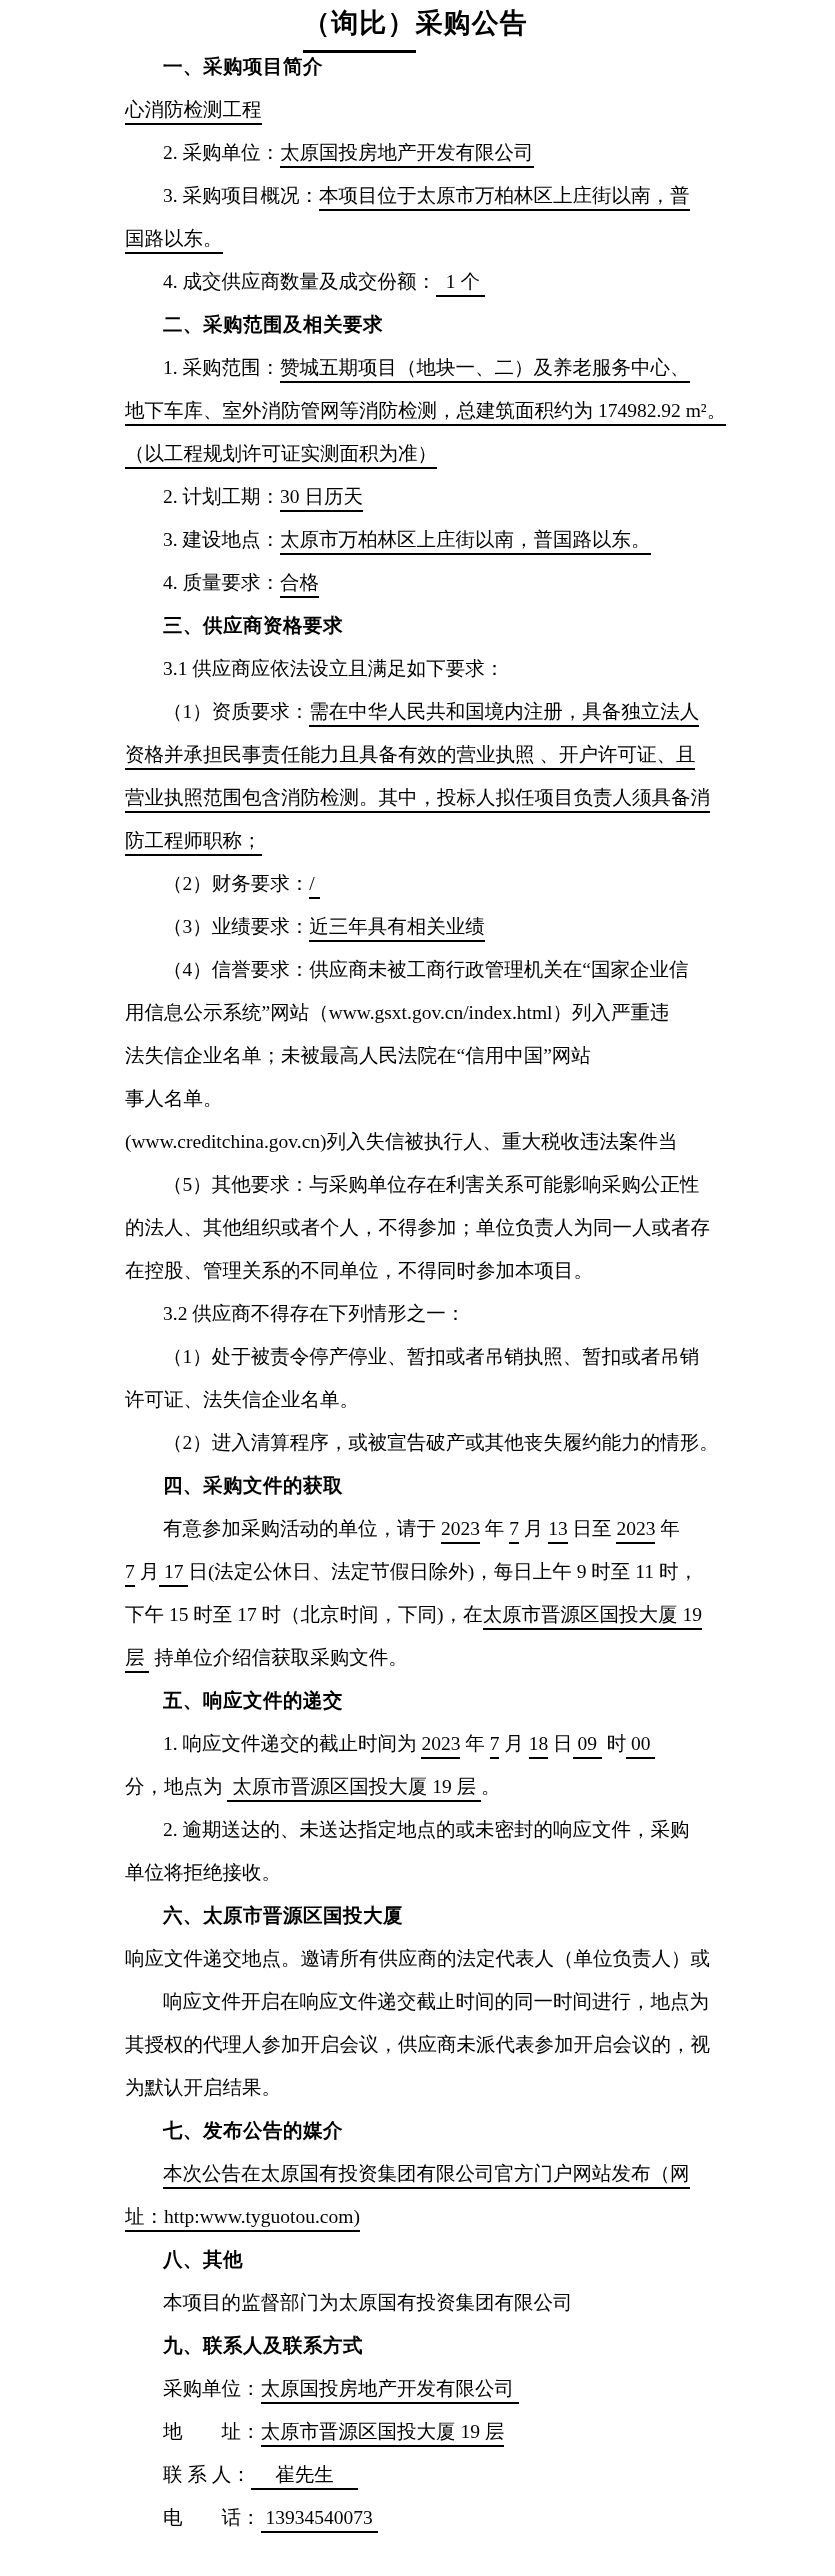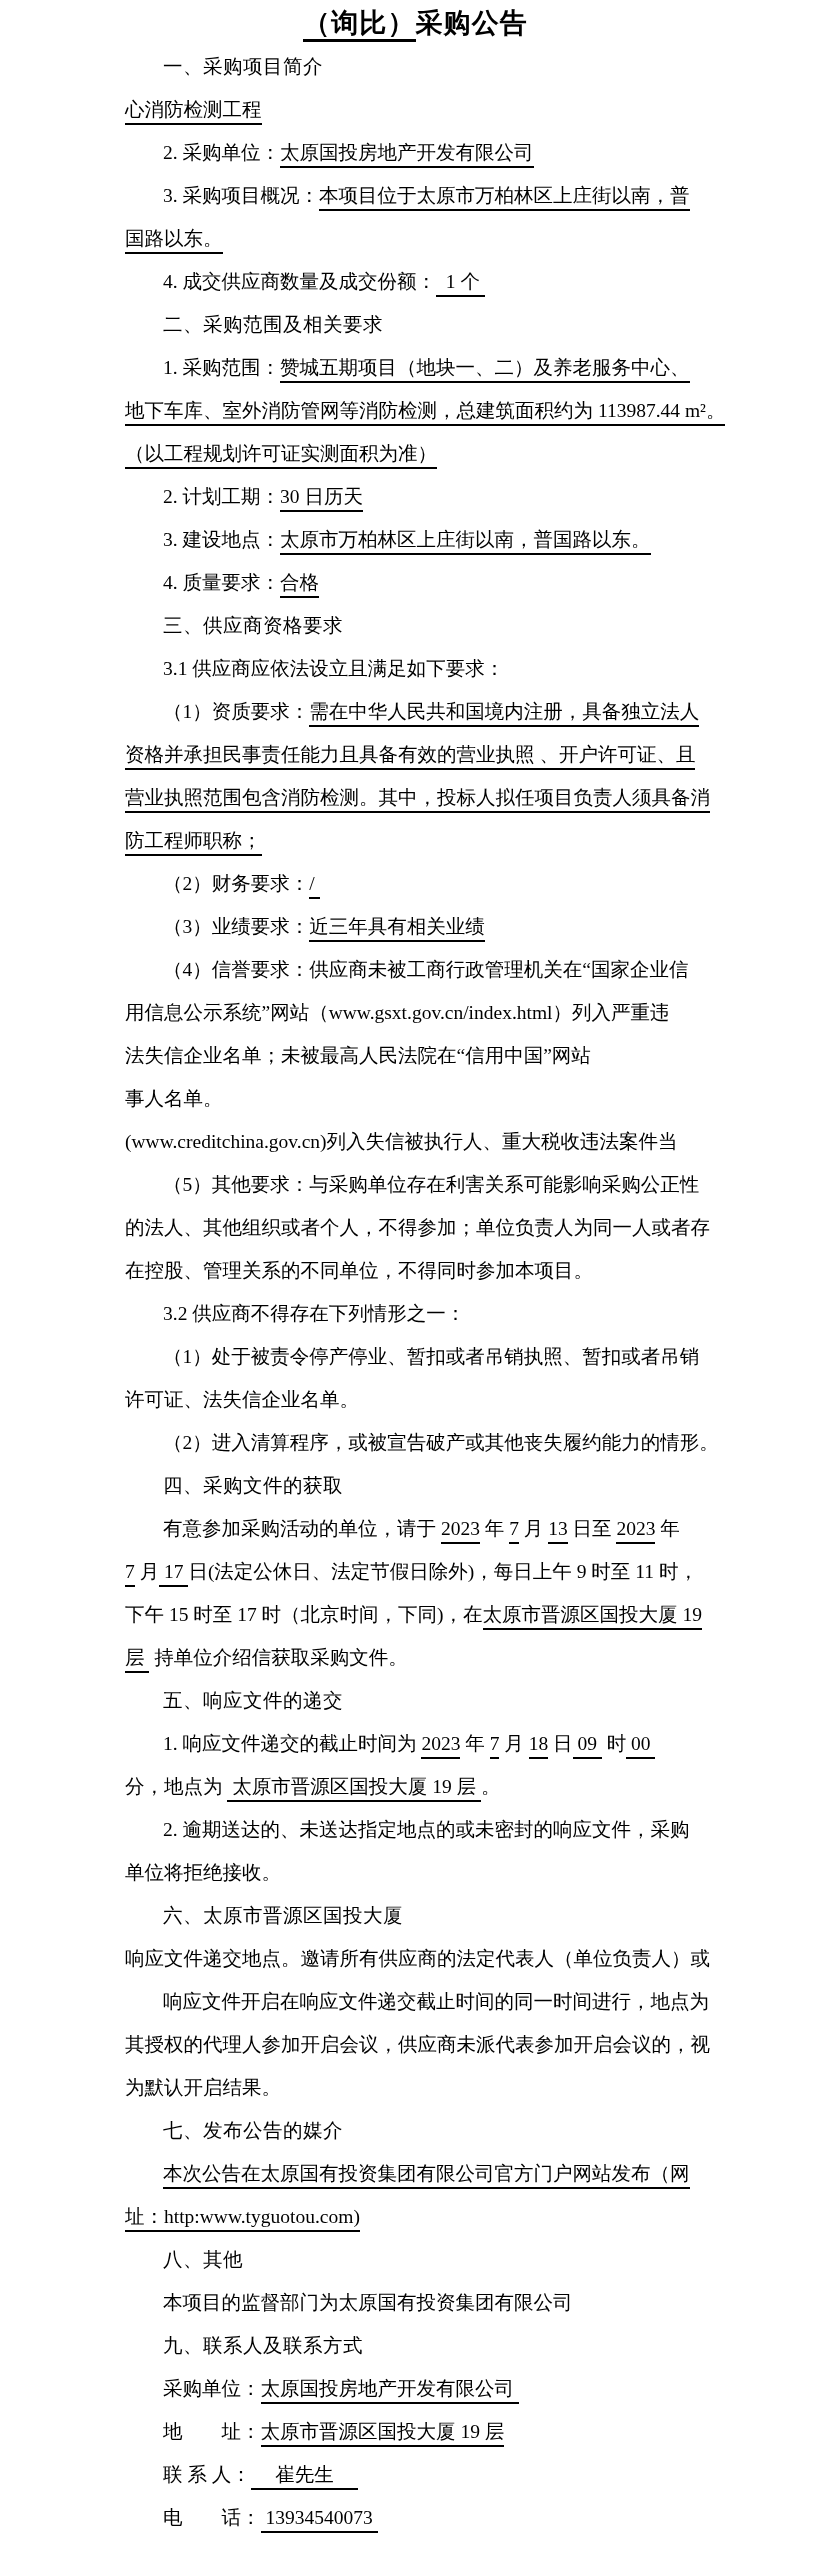--- a/index.html
+++ b/index.html
@@ -28,50 +28,50 @@
     font-size: 19.5px;
     white-space: pre;
   }
   .line.title {
     font-size: 27px;
     font-weight: bold;
     text-align: center;
     letter-spacing: 1.1px;
   }
   .line.heading {
-    font-weight: normal;
+    font-weight: bold;
     letter-spacing: 0.5px;
   }
   .line.indent {
     text-indent: 38px;
   }
   .u {
     border-bottom: 2.1px solid #000000;
     padding-bottom: 2.6px;
   }
   .title .u {
     border-bottom: 3.2px solid #000000;
-    padding-bottom: 1px;
+    padding-bottom: 12px;
   }
 </style>
 </head>
 <body>
 
 <div class="page">
   <div class="content">
       <div class="line title"><span class="u">（询比）</span><span>采购公告</span></div>
       <div class="line heading indent"><span>一、采购项目简介</span></div>
       <div class="line body"><span class="u">心消防检测工程</span></div>
       <div class="line body indent"><span>2. 采购单位：</span><span class="u">太原国投房地产开发有限公司</span></div>
       <div class="line body indent"><span>3. 采购项目概况：</span><span class="u">本项目位于太原市万柏林区上庄街以南，普</span></div>
       <div class="line body"><span class="u">国路以东。</span></div>
       <div class="line body indent"><span>4. 成交供应商数量及成交份额：</span><span class="u">  1 个 </span></div>
       <div class="line heading indent"><span>二、采购范围及相关要求</span></div>
       <div class="line body indent"><span>1. 采购范围：</span><span class="u">赞城五期项目（地块一、二）及养老服务中心、</span></div>
-      <div class="line body"><span class="u">地下车库、室外消防管网等消防检测，总建筑面积约为 113987.44 m²。</span></div>
+      <div class="line body"><span class="u">地下车库、室外消防管网等消防检测，总建筑面积约为 174982.92 m²。</span></div>
       <div class="line body"><span class="u">（以工程规划许可证实测面积为准）</span></div>
       <div class="line body indent"><span>2. 计划工期：</span><span class="u">30 日历天</span></div>
       <div class="line body indent"><span>3. 建设地点：</span><span class="u">太原市万柏林区上庄街以南，普国路以东。</span></div>
       <div class="line body indent"><span>4. 质量要求：</span><span class="u">合格</span></div>
       <div class="line heading indent"><span>三、供应商资格要求</span></div>
       <div class="line body indent"><span>3.1 供应商应依法设立且满足如下要求：</span></div>
       <div class="line body indent"><span>（1）资质要求：</span><span class="u">需在中华人民共和国境内注册，具备独立法人</span></div>
       <div class="line body"><span class="u">资格并承担民事责任能力且具备有效的营业执照 、开户许可证、且</span></div>
       <div class="line body"><span class="u">营业执照范围包含消防检测。其中，投标人拟任项目负责人须具备消</span></div>
       <div class="line body"><span class="u">防工程师职称；</span></div>

